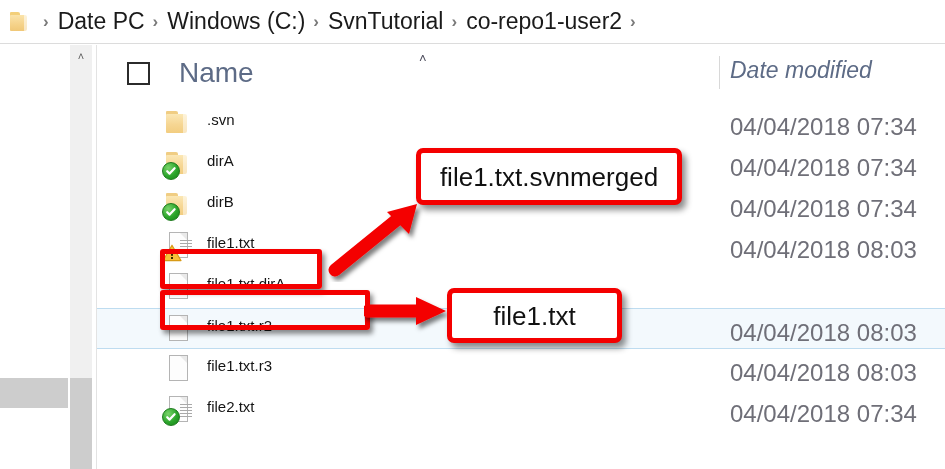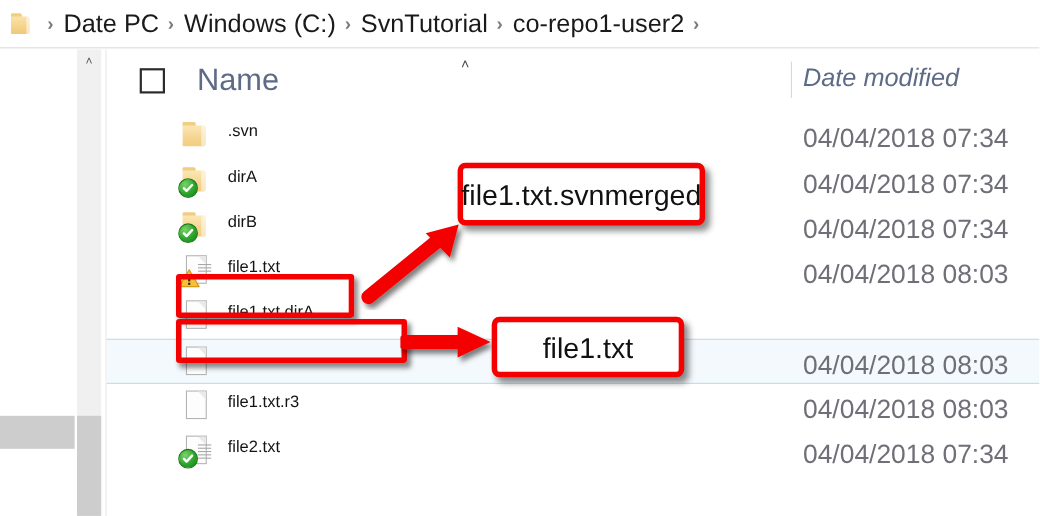--- a/index.html
+++ b/index.html
@@ -434,20 +434,21 @@
     </div>
 
     <div class="row hovered" style="top:263px;">
       <div class="icon-cell">
         <div class="ico ico-doc">
           <div class="d-page">
               <div class="d-fold"></div>
             </div>
         </div>
       </div>
+      <div class="name-cell">file1.txt.r2</div>
       <div class="date-cell">04/04/2018 08:03</div>
     </div>
 
     <div class="row" style="top:304px;">
       <div class="icon-cell">
         <div class="ico ico-doc">
           <div class="d-page">
               <div class="d-fold"></div>
             </div>
         </div>
@@ -503,21 +504,21 @@
       <filter id="sh2" x="-30%" y="-30%" width="170%" height="170%">
         <feDropShadow dx="3" dy="4" stdDeviation="2.2" flood-color="#000000" flood-opacity="0.5"></feDropShadow>
       </filter>
     </defs>
     <g filter="url(#sh2)">
       <path d="M4 19 L58 19" stroke="#f40000" stroke-width="13" stroke-linecap="round" fill="none"></path>
       <path d="M82 19 L52 5 L52 33 Z" fill="#f40000"></path>
     </g>
   </svg>
 
-  <div class="callout" style="left:416px; top:148px; width:225px; height:57px;">
+  <div class="callout" style="left:416px; top:148px; width:266px; height:57px;">
     <span>file1.txt.svnmerged</span>
   </div>
 
   <div class="callout" style="left:447px; top:288px; width:175px; height:55px;">
     <span>file1.txt</span>
   </div>
 
 </div>
 
 </body></html>

